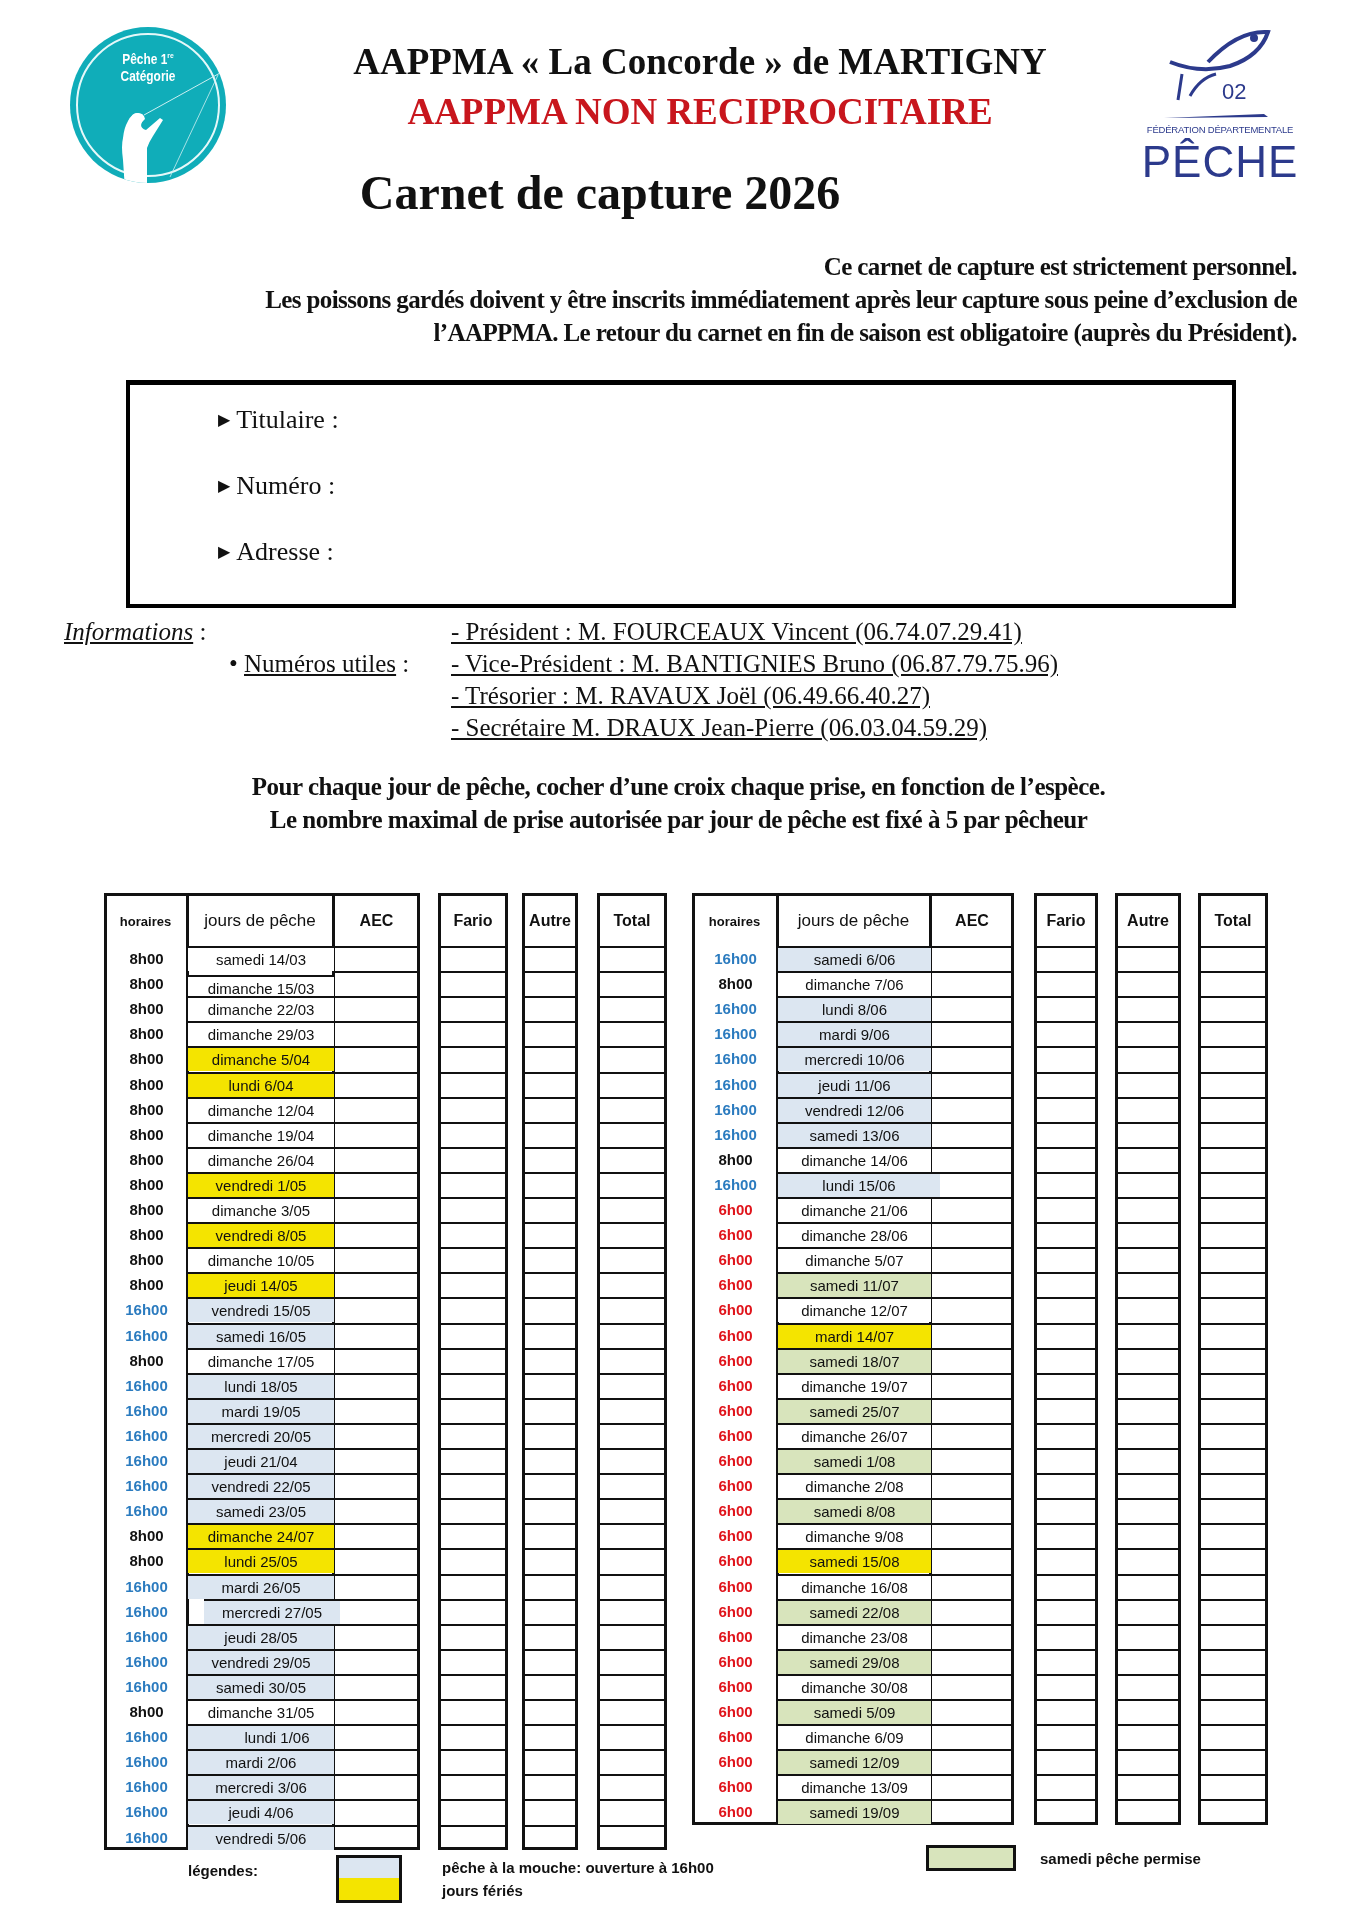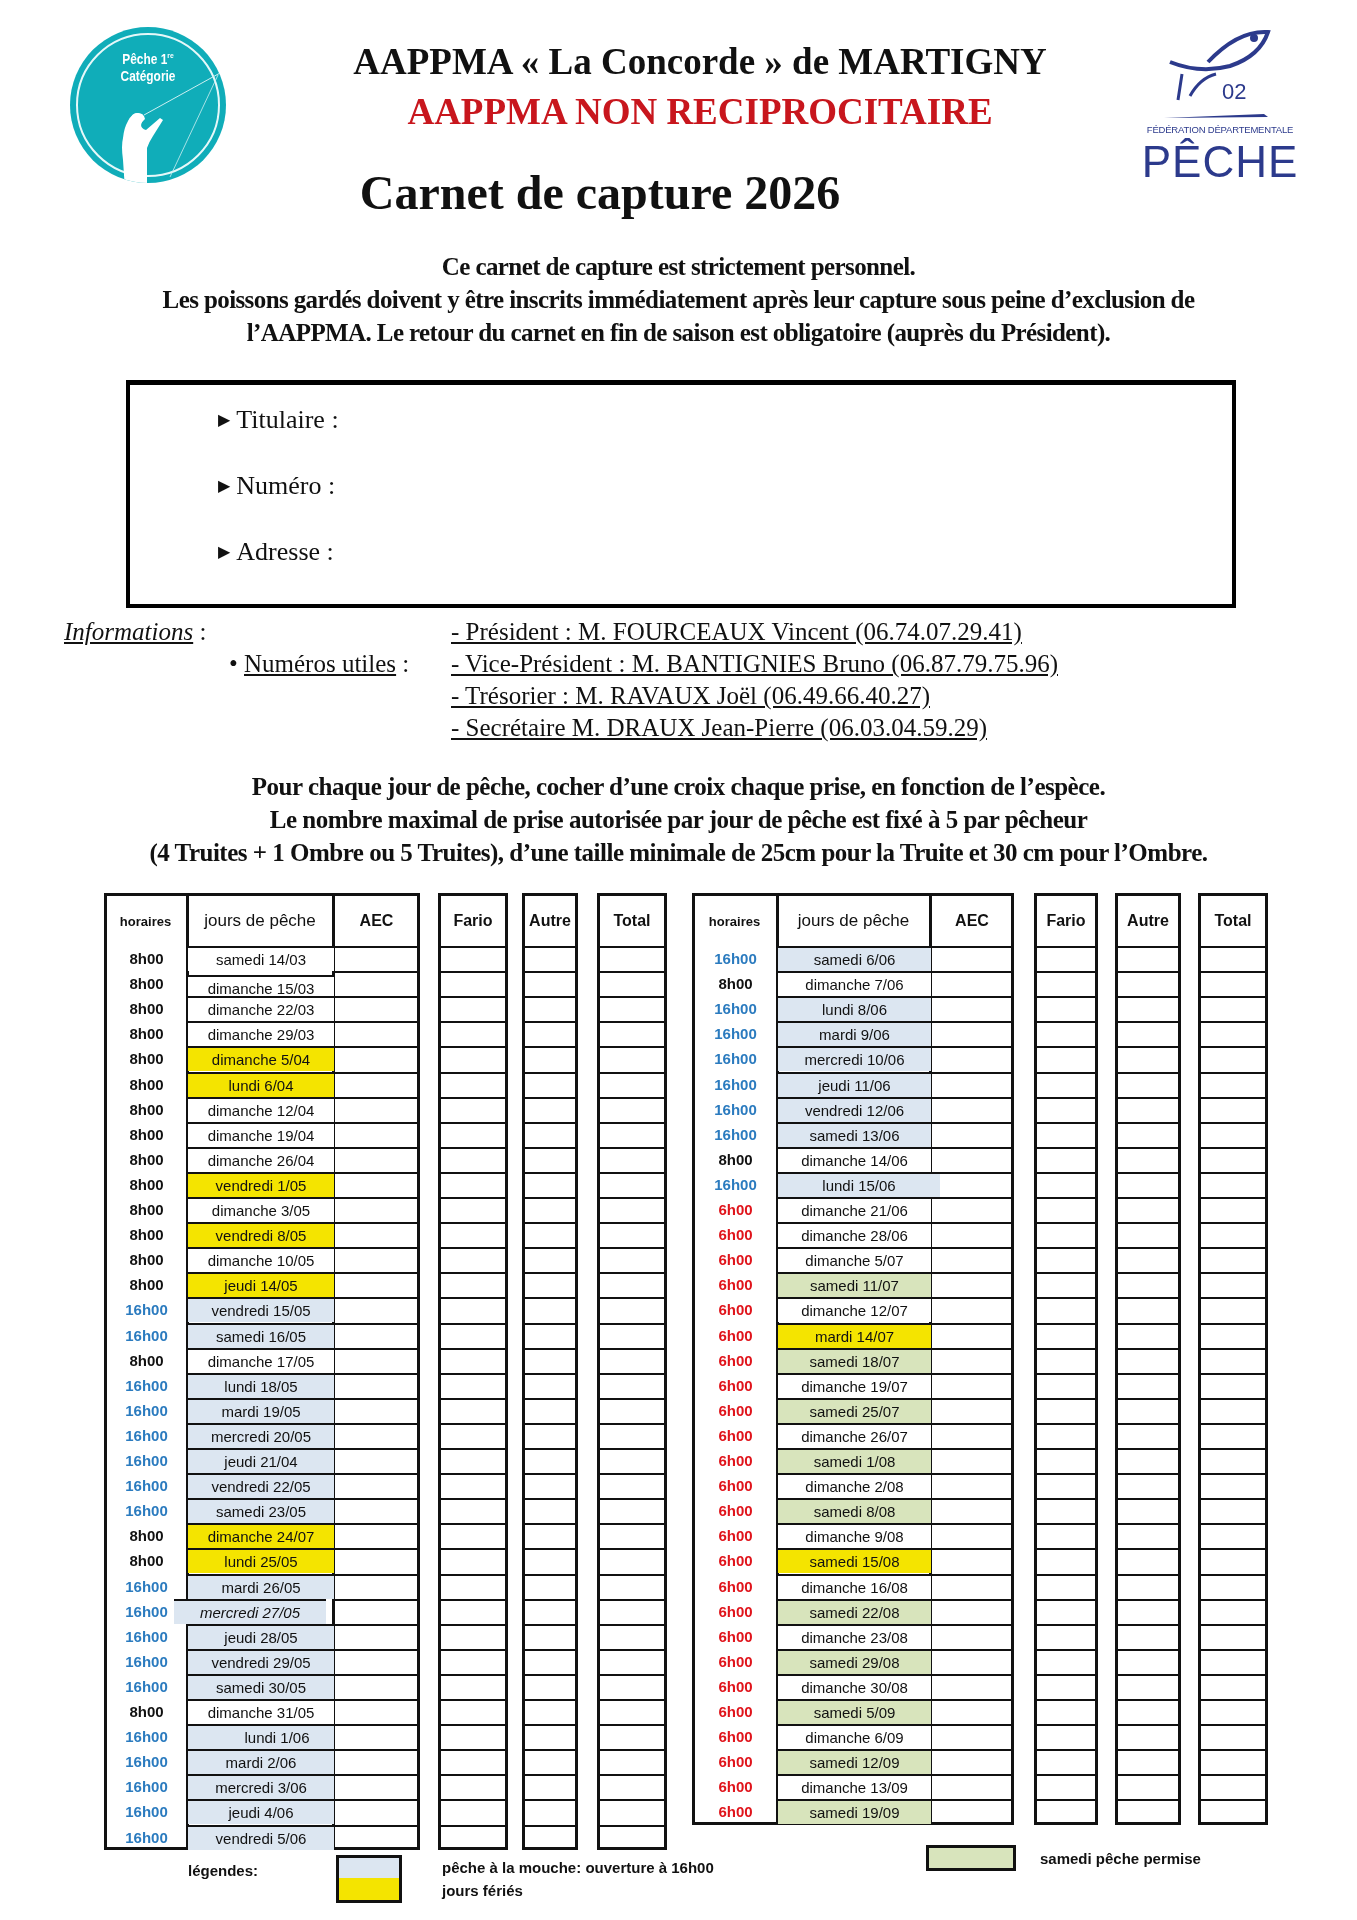--- a/index.html
+++ b/index.html
@@ -12,21 +12,21 @@
   .badge .btxt { position: absolute; left: 0; width: 100%; top: 20px; text-align: center; color: #fff; font-family: "Liberation Sans", sans-serif; font-weight: bold; font-size: 14px; line-height: 17px; transform: scaleX(0.85); }
   .badge sup { font-size: 8px; }
   .fed { left: 1140px; top: 14px; width: 160px; height: 180px; }
   .fed .fedtxt { position: absolute; left: 0; top: 110px; width: 160px; text-align: center; font-family: "Liberation Sans", sans-serif; font-size: 9.5px; color: #2c3a8c; letter-spacing: -0.2px; }
   .fed .peche { position: absolute; left: 0; top: 123px; width: 160px; text-align: center; font-family: "Liberation Sans", sans-serif; font-size: 44px; color: #2c3a8c; letter-spacing: 1px; line-height: 50px; }
 
   
   .t1 { left: 260px; width: 880px; top: 40px; text-align: center; font-size: 37px; font-weight: bold; color: #111; }
   .t2 { left: 260px; width: 880px; top: 90px; text-align: center; font-size: 37px; font-weight: bold; color: #c8161d; }
   .t3 { left: 280px; width: 640px; top: 165px; text-align: center; font-size: 48px; font-weight: bold; color: #111; }
-  .intro { left: 60px; width: 1237px; top: 250px; text-align: center; font-size: 25px; font-weight: bold; line-height: 33px; letter-spacing: -0.6px; }
+  .intro { left: 60px; width: 1237px; top: 250px; text-align: right; font-size: 25px; font-weight: bold; line-height: 33px; letter-spacing: -0.6px; }
 
   
   .holder { left: 126px; top: 380px; width: 1110px; height: 228px; border: 4px solid #000; border-top-width: 5px; box-sizing: border-box; }
   .field { position: absolute; left: 88px; font-size: 26px; }
   .field .tri { font-size: 16px; margin-right: 6px; vertical-align: 3px; }
 
   
   .info-h { left: 64px; top: 618px; font-size: 25px; }
   .info-h u { font-style: italic; }
   .nu { left: 229px; top: 650px; font-size: 25px; }
@@ -107,21 +107,20 @@
 <div class="abs info-h"><u>Informations</u><span> :</span></div>
 <div class="abs nu">• <u>Numéros utiles</u><span> :</span></div>
 <div class="abs contact" style="top:618px">- Président : M. FOURCEAUX Vincent (06.74.07.29.41)</div>
 <div class="abs contact" style="top:650px">- Vice-Président : M. BANTIGNIES Bruno (06.87.79.75.96)</div>
 <div class="abs contact" style="top:682px">- Trésorier : M. RAVAUX Joël (06.49.66.40.27)</div>
 <div class="abs contact" style="top:714px">- Secrétaire M. DRAUX Jean-Pierre (06.03.04.59.29)</div>
 
 <div class="abs rules">
   <div>Pour chaque jour de pêche, cocher d’une croix chaque prise, en fonction de l’espèce.</div>
   <div>Le nombre maximal de prise autorisée par jour de pêche est fixé à 5 par pêcheur</div>
-  <div>(4 Truites + 1 Ombre ou 5 Truites), d’une taille minimale de 25cm pour la Truite et 30 cm pour l’Ombre.</div>
 </div>
 
 <div class="grid" id="grid-left" style="left:0">
     <div class="col" style="left: 104px; width: 316px; height: 956.6px;">
       <div class="hdr small" style="left: -3px; right: auto; width: 83px;">horaires</div>
       <div class="hdr norm" style="left: 80px; right: auto; width: 146px;">jours de pêche</div>
       <div class="hdr" style="left: 226px; right: auto; width: 87px;">AEC</div>
       <div style="position: absolute; top: 0px; bottom: 0px; width: 2.5px; background: rgb(17, 17, 17); left: 79px;"></div>
       <div style="position: absolute; top: 0px; bottom: 0px; width: 2.5px; background: rgb(17, 17, 17); left: 225px;"></div>
       <div class="row-h t-8" style="top: 50px; left: 0px; right: auto; width: 79px;">8h00</div>
@@ -196,21 +195,21 @@
       <div class="row-h t-8" style="top: 627.3px; left: 0px; right: auto; width: 79px;">8h00</div>
       <div class="row-d bg-hol" style="top: 627.3px; left: 81px; width: 146px;">dimanche 24/07</div>
       <div class="row-d" style="top: 627.3px; left: 227px; width: 83px;"></div>
       <div class="row-h t-8" style="top: 652.4px; left: 0px; right: auto; width: 79px;">8h00</div>
       <div class="row-d bg-hol" style="top: 652.4px; left: 81px; width: 146px;">lundi 25/05</div>
       <div class="row-d" style="top: 652.4px; left: 227px; width: 83px;"></div>
       <div class="row-h t-16" style="top: 677.5px; left: 0px; right: auto; width: 79px;">16h00</div>
       <div class="row-d bg-fly" style="top: 677.5px; left: 81px; width: 146px;">mardi 26/05</div>
       <div class="row-d" style="top: 677.5px; left: 227px; width: 83px;"></div>
       <div class="row-h t-16" style="top: 702.6px; left: 0px; right: auto; width: 79px;">16h00</div>
-      <div class="row-d bg-fly" style="top: 702.6px; left: 67px; width: 152px; font-style: italic;">mercredi 27/05</div>
+      <div class="row-d bg-fly" style="top: 702.6px; left: 97px; width: 136px;">mercredi 27/05</div>
       <div class="row-d" style="top: 702.6px; left: 227px; width: 83px;"></div>
       <div class="row-h t-16" style="top: 727.7px; left: 0px; right: auto; width: 79px;">16h00</div>
       <div class="row-d bg-fly" style="top: 727.7px; left: 81px; width: 146px;">jeudi 28/05</div>
       <div class="row-d" style="top: 727.7px; left: 227px; width: 83px;"></div>
       <div class="row-h t-16" style="top: 752.8px; left: 0px; right: auto; width: 79px;">16h00</div>
       <div class="row-d bg-fly" style="top: 752.8px; left: 81px; width: 146px;">vendredi 29/05</div>
       <div class="row-d" style="top: 752.8px; left: 227px; width: 83px;"></div>
       <div class="row-h t-16" style="top: 777.9px; left: 0px; right: auto; width: 79px;">16h00</div>
       <div class="row-d bg-fly" style="top: 777.9px; left: 81px; width: 146px;">samedi 30/05</div>
       <div class="row-d" style="top: 777.9px; left: 227px; width: 83px;"></div>

